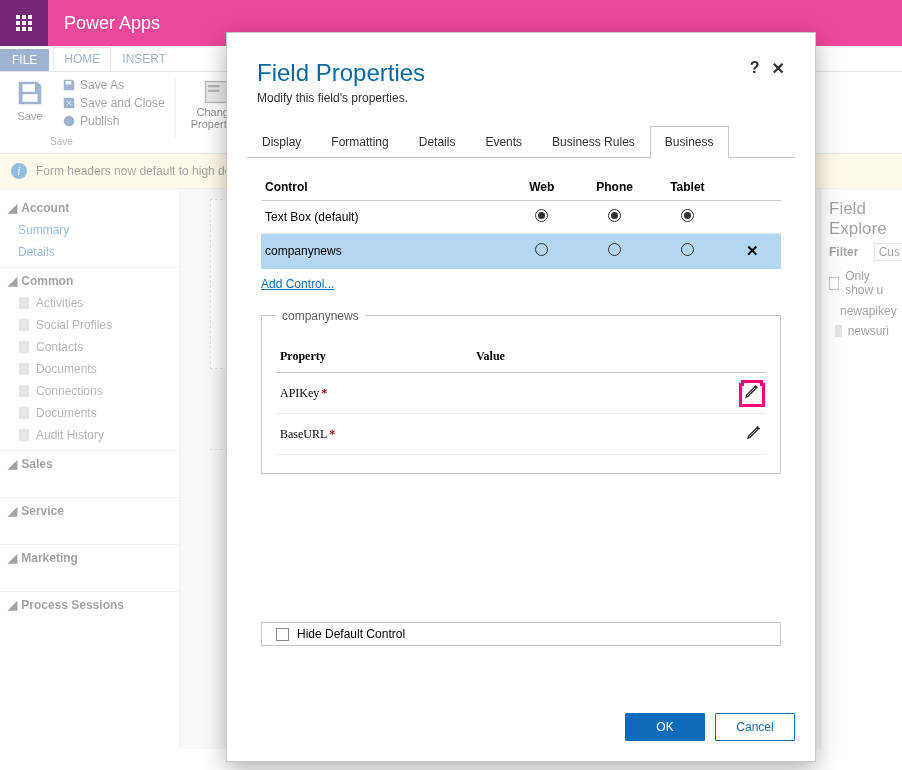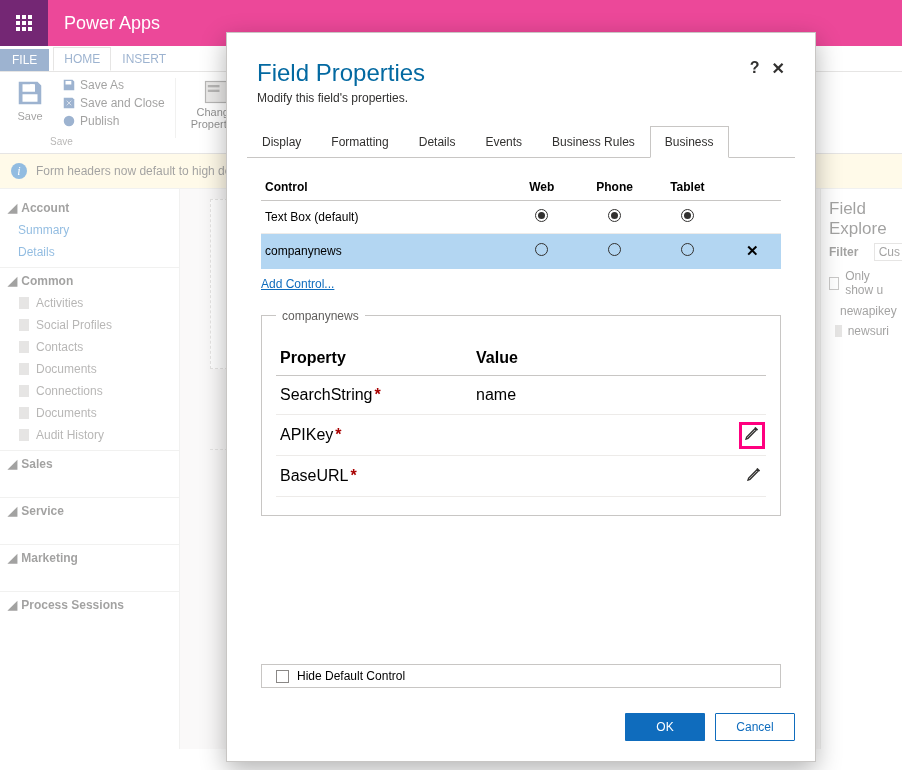--- a/index.html
+++ b/index.html
@@ -65,21 +65,21 @@
   .ctl-table th { text-align:left; font-weight:700; padding:6px 4px; border-bottom:1px solid #c8c6c4;}
   .ctl-table td { padding:8px 4px; border-bottom:1px solid #edebe9;}
   .ctl-row.selected td { background:#b3d6f2; border-bottom:1px solid #b3d6f2;}
   .radio { width:13px; height:13px; border:1px solid #323130; border-radius:50%; display:inline-block; position:relative;}
   .radio.checked::after { content:''; position:absolute; inset:2px; background:#323130; border-radius:50%;}
   .xmark { font-size:15px; font-weight:700; color:#000;}
   .add-link { color:#0f6cbd; text-decoration:underline; font-size:12px; display:inline-block; margin-top:8px;}
   
   .fieldset { border:1px solid #c8c6c4; margin-top:24px; padding:10px 14px 18px 14px;}
   .fieldset-legend { font-size:12px; color:#605e5c; position:relative; top:-18px; background:#fff; padding:0 6px; display:inline-block; margin-bottom:-10px;}
-  .prop-table { width:100%; border-collapse:collapse; font-size:16px;}
+  .prop-table { width:100%; border-collapse:collapse; font-size:12px;font-family:Liberation Serif, serif;}
   .prop-table th { text-align:left; font-weight:700; padding:8px 4px; border-bottom:1px solid #c8c6c4;}
   .prop-table td { padding:10px 4px; border-bottom:1px solid #edebe9;}
   .req { color:#a80000; font-weight:700; margin-left:2px;}
   .pencil { width:16px; height:16px; cursor:pointer;}
   .highlight { outline:3px solid #ff007f; padding:2px;}
   
   .hide-row { display:flex; align-items:center; gap:8px; margin-top:8px; font-size:12px; padding:4px 14px; border:1px solid #c8c6c4;}
   
   .dlg-footer { padding:12px 20px 20px 20px; display:flex; justify-content:flex-end; gap:10px;}
   .btn { min-width:80px; height:28px; font-size:12px; border-radius:1px; cursor:pointer;}
@@ -331,25 +331,20 @@
           </colgroup>
         <thead>
           <tr>
             <th>Property</th>
             <th>Value</th>
             <th></th>
           </tr>
         </thead>
         <tbody>
           <tr>
-            <td><span>SearchString</span><span class="req">*</span></td>
-            <td>name</td>
-            <td></td>
-          </tr>
-          <tr>
             <td><span>APIKey</span><span class="req">*</span></td>
             <td></td>
             <td style="text-align:right"><span class="highlight"><svg class="pencil" viewBox="0 0 24 24">
                     <path d="M3 21l3-1 12-12-2-2L4 18l-1 3zM17 4l3 3" stroke="#323130" stroke-width="2" fill="none" stroke-linecap="round"></path>
                   </svg></span></td>
           </tr>
           <tr>
             <td><span>BaseURL</span><span class="req">*</span></td>
             <td></td>
             <td style="text-align:right"><span><svg class="pencil" viewBox="0 0 24 24">

